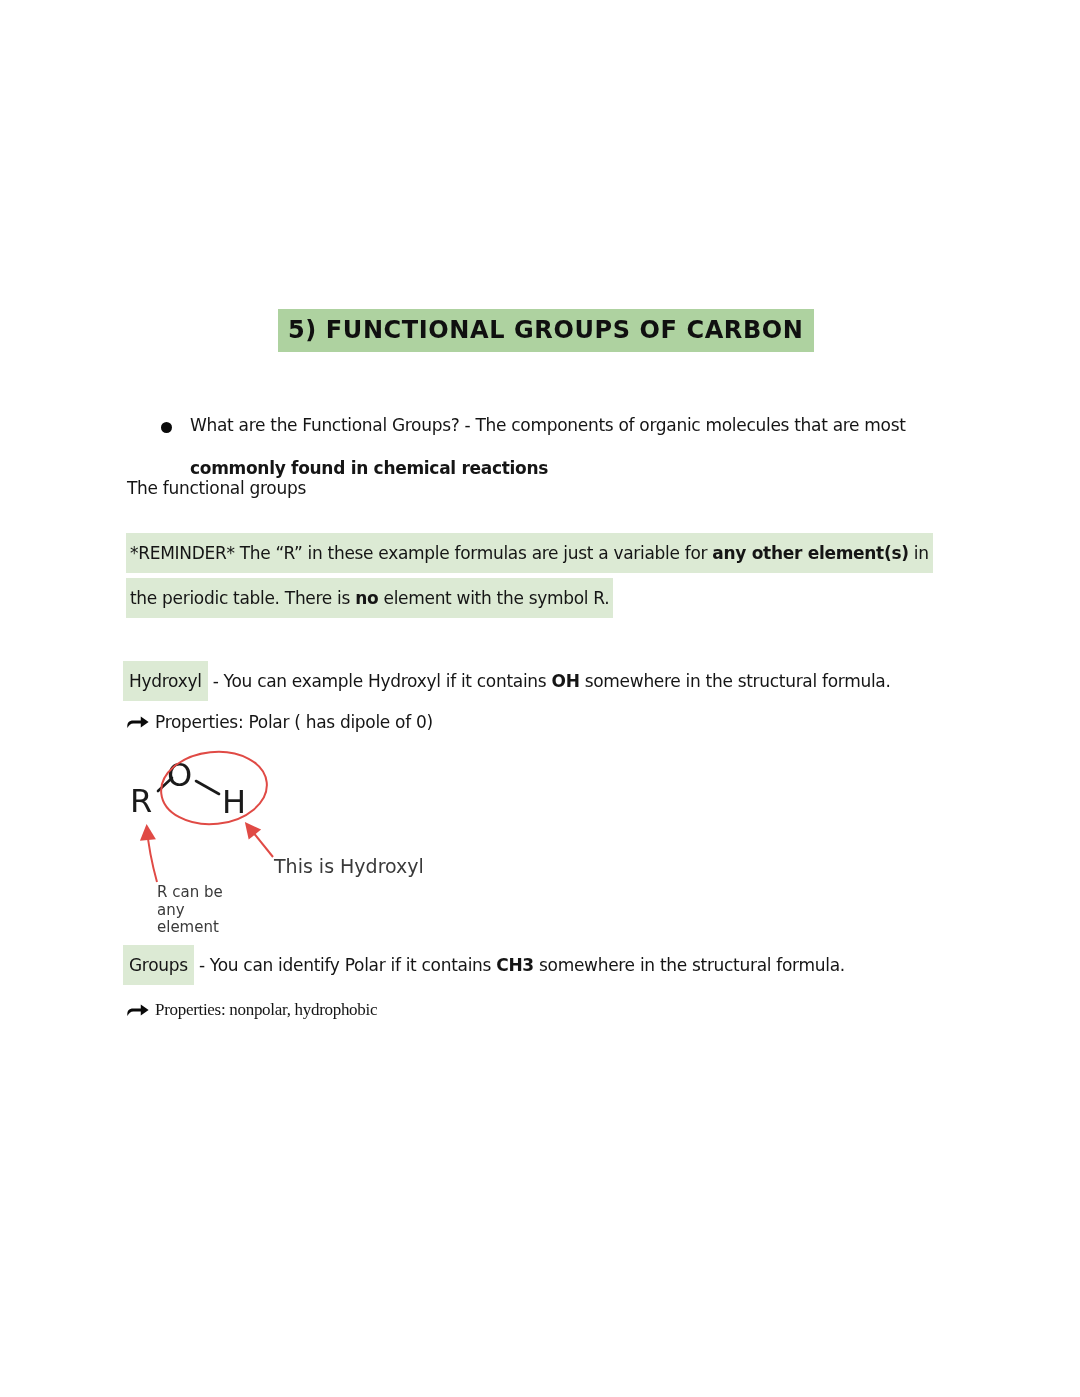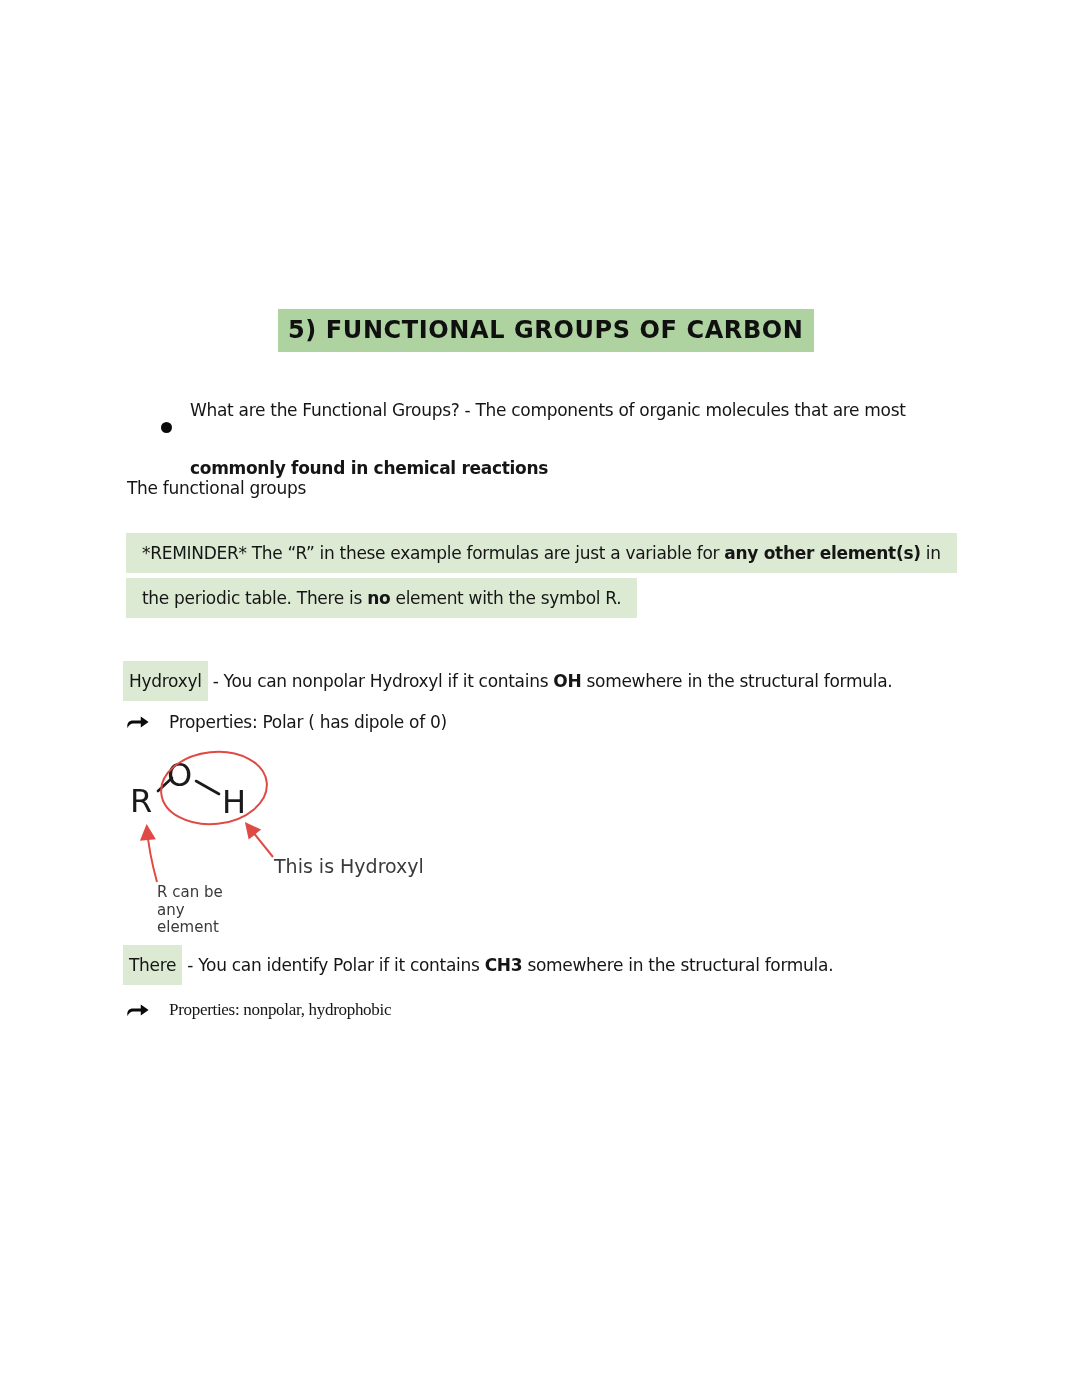--- a/index.html
+++ b/index.html
@@ -24,60 +24,60 @@
     font-size: 24px;
     font-weight: bold;
     letter-spacing: 0.6px;
     white-space: nowrap;
     padding: 7px 10px 8px 10px;
     background: var(--hl-title);
     color: #101010;
   }
   .hl {
     background: var(--hl-body);
-    padding: 10px 16px;
+    padding: 10px 4px;
   }
   .hl-term {
     background: var(--hl-body);
     padding: 10px 6px;
     text-align: center;
   }
   .bullet-dot {
     width: 11px; height: 11px;
     border-radius: 50%;
     background: #0a0a0a;
   }
-  .props { display: flex; align-items: center; gap: 19px; }
+  .props { display: flex; align-items: center; gap: 5px; }
   .props .arrow-svg { flex: 0 0 auto; }
   b { font-weight: bold; }
 </style>
 </head>
 <body>
 
 <div class="page" style="--hl-title: #aed2a0; --hl-body: #dcead4;">
 
   <div class="abs" style="left:278px; top:316px;">
     <span class="page-title">5) FUNCTIONAL GROUPS OF CARBON</span>
   </div>
 
   <div class="abs bullet-dot" style="left:161px; top:422px;"></div>
-  <div class="abs t" style="left:190px; top:400px;text-align:right;">What are the Functional Groups? - The components of organic molecules that are most</div>
+  <div class="abs t" style="left:190px; top:415px;text-align:right;">What are the Functional Groups? - The components of organic molecules that are most</div>
   <div class="abs t" style="left:190px; top:458px;font-weight:bold;">commonly found in chemical reactions</div>
 
   <div class="abs t" style="left:127px; top:478px;">The functional groups</div>
 
   <div class="abs t" style="left:126px; top:543px;">
     <span class="hl"><span>*REMINDER* The “R” in these example formulas are just a variable for </span><b>any other element(s)</b><span> in</span></span>
   </div>
   <div class="abs t" style="left:126px; top:588px;text-align:right;">
     <span class="hl"><span>the periodic table. There is </span><b>no</b><span> element with the symbol R.</span></span>
   </div>
 
   <div class="abs t" style="left:123px; top:671px;">
-    <span class="hl-term">Hydroxyl</span><span> - You can nonpolar Hydroxyl if it contains </span><b>OH</b><span> somewhere in the structural formula.</span>
+    <span class="hl-term">Hydroxyl</span><span> - You can example Hydroxyl if it contains </span><b>OH</b><span> somewhere in the structural formula.</span>
   </div>
 
   <div class="abs t props" style="left:126px; top:712px;">
     <svg class="arrow-svg" width="24" height="16" viewBox="0 0 26 16">
       <path d="M1.5,14.5 C1,9 3,6.5 8,6.5 L16,6.5 L16,2 L24.5,8 L16,14 L16,9.5 L8,9.5 C5,9.5 3,11.5 1.5,14.5 Z" fill="#0a0a0a"></path>
     </svg>
     <span>Properties: Polar ( has dipole of 0)</span>
   </div>
 
   <svg class="abs" style="left:118px; top:743px;" width="340" height="200" viewBox="0 0 340 200">
@@ -99,21 +99,21 @@
     <path d="M39,139 Q31,110 29,86" fill="none" stroke="#e04a45" stroke-width="2" marker-end="url(#redhead)"></path>
     <path d="M155,114 L130,83" fill="none" stroke="#e04a45" stroke-width="2" marker-end="url(#redhead)"></path>
 
     <text x="156" y="130" font-size="19" fill="#3a3a3a">This is Hydroxyl</text>
     <text x="39" y="154" font-size="15" fill="#3a3a3a">R can be</text>
     <text x="39" y="172" font-size="15" fill="#3a3a3a">any</text>
     <text x="39" y="189" font-size="15" fill="#3a3a3a">element</text>
   </svg>
 
   <div class="abs t" style="left:123px; top:955px;">
-    <span class="hl-term">There</span><span> - You can identify Polar if it contains </span><b>CH3</b><span> somewhere in the structural formula.</span>
+    <span class="hl-term">Groups</span><span> - You can identify Polar if it contains </span><b>CH3</b><span> somewhere in the structural formula.</span>
   </div>
 
   <div class="abs t props" style="left:126px; top:1000px;font-family:Liberation Serif, serif;">
     <svg class="arrow-svg" width="24" height="16" viewBox="0 0 26 16">
       <path d="M1.5,14.5 C1,9 3,6.5 8,6.5 L16,6.5 L16,2 L24.5,8 L16,14 L16,9.5 L8,9.5 C5,9.5 3,11.5 1.5,14.5 Z" fill="#0a0a0a"></path>
     </svg>
     <span>Properties: nonpolar, hydrophobic</span>
   </div>
 
 </div>

